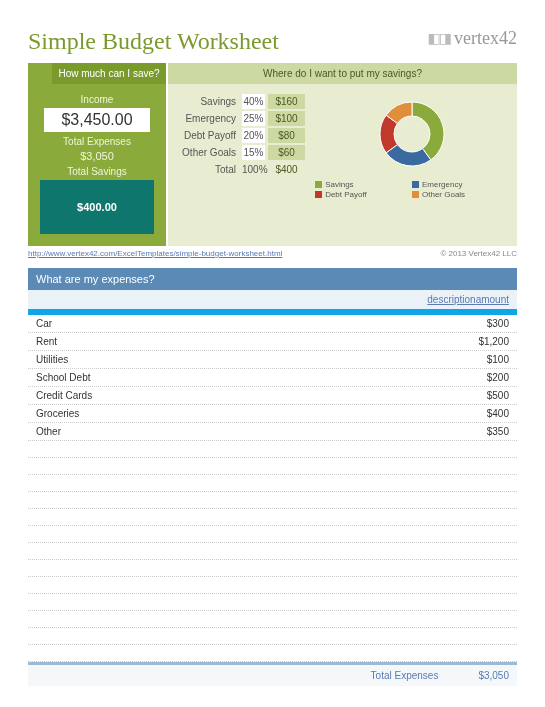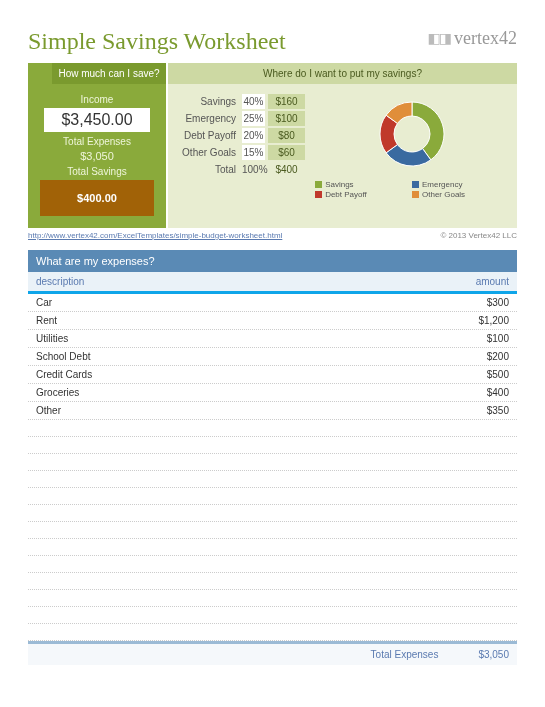--- a/index.html
+++ b/index.html
@@ -9,50 +9,50 @@
   .title { font-size: 24px; color: #7a9a2e; font-weight: normal; font-family: Georgia, serif; }
   .logo { font-size: 18px; color: #999; font-family: Georgia, serif; display: flex; align-items: center; gap: 2px; }
   .logo .squares { font-size: 14px; color: #bbb; letter-spacing: -2px; margin-right: 2px; }
   .top-grid { display: flex; gap: 2px; }
   .left-panel { width: 138px; background: #8aaa3b; }
   .left-header { background: #7a9a2e; color: #fff; font-size: 10px; padding: 5px 6px; text-align: center; margin-left: 24px; }
   .leftbody { padding: 6px 8px 8px 8px; }
   .leftlabel { color: #eef5d9; font-size: 10px; text-align: center; margin-top: 4px; }
   .leftvalbox { background: #fff; color: #333; text-align: center; padding: 3px 0; font-size: 16px; margin: 3px 8px 2px 8px; }
   .leftvalplain { color: #eef5d9; text-align: center; font-size: 11px; margin: 3px 0 2px 0; }
-  .leftvalbold { background: #a16207; color: #fff; text-align: center; padding: 12px 0; font-size: 11px; font-weight: bold; margin: 3px 4px 4px 4px; }
+  .leftvalbold { background: #0f766e; color: #fff; text-align: center; padding: 21px 0; font-size: 11px; font-weight: bold; margin: 3px 4px 4px 4px; }
   .right-panel { flex: 1; background: #e8edd1; }
   .right-header { background: #cdd9a3; color: #4a5a1f; font-size: 10px; padding: 5px 6px; text-align: center; }
   .rightbody { display: flex; padding: 10px 8px 8px 12px; gap: 10px; }
   .alloc-table { flex-shrink: 0; }
   .alloc-row { display: flex; align-items: center; font-size: 10px; color: #555; margin-bottom: 2px; }
   .alloc-lab { width: 62px; text-align: right; padding-right: 6px; }
   .alloc-pct { width: 23px; background: #fff; text-align: center; padding: 2px 0; margin-right: 3px; }
   .alloc-amt { width: 37px; background: #cdd9a3; text-align: center; padding: 2px 0; color: #4a5a1f; }
   .alloc-tot .alloc-pct, .alloc-tot .alloc-amt { background: transparent; }
   .chart-area { flex: 1; display: flex; flex-direction: column; align-items: center; }
   .legend { display: flex; flex-wrap: wrap; font-size: 8px; color: #555; margin-top: 6px; }
   .legend span { display: flex; align-items: center; width: 50%; margin-bottom: 1px; }
   .legend .sw { width: 7px; height: 7px; margin-right: 3px; display: inline-block; }
   .linkrow { display: flex; justify-content: space-between; font-size: 8px; color: #5a7ab0; margin: 3px 0 10px 0; }
   .linkrow a { color: #5a7ab0; text-decoration: underline; }
   .copy { color: #888; }
   .exp-header { background: #5a8ab5; color: #fff; font-size: 11px; padding: 5px 8px; }
-  .exp-subhead { background: #eaf2f8; color: #5a7ab0; font-size: 10px; padding: 4px 8px; display: flex; justify-content: space-between; border-bottom: 3px solid #0ea5e9; }
+  .exp-subhead { background: #eaf2f8; color: #5a7ab0; font-size: 10px; padding: 4px 8px; display: flex; justify-content: flex-end; border-bottom: 6px solid #0ea5e9; text-decoration: underline; }
   .exp-rows { }
   .exp-row { display: flex; justify-content: space-between; font-size: 10px; color: #333; padding: 3px 8px; border-bottom: 1px dotted #ccc; min-height: 17px; }
   .exp-foot-bar { height: 3px; background: #9bbad5; margin-top: 0; }
   .exp-foot { display: flex; justify-content: flex-end; gap: 40px; font-size: 10px; color: #5a7ab0; padding: 5px 8px; background: #f5f8fb; }
 </style>
 </head>
 <body>
 
 <div class="page">
   <div class="header">
-    <div class="title">Simple Savings Worksheet</div>
+    <div class="title">Simple Budget Worksheet</div>
     <div class="logo">
       <span class="squares">◧◨</span>
         <span>vertex42</span>
     </div>
   </div>
 
   <div class="top-grid">
     <div class="left-panel">
       <div class="left-header">How much can I save?</div>
       <div class="leftbody">

